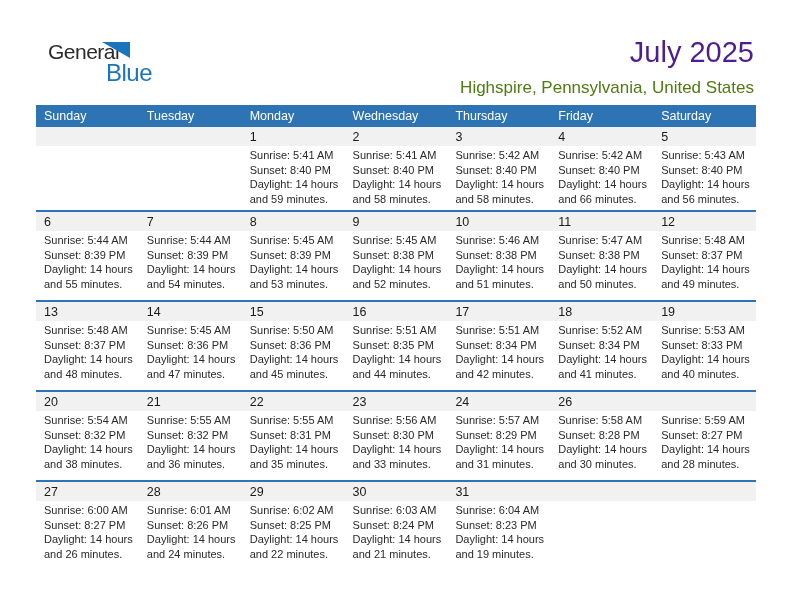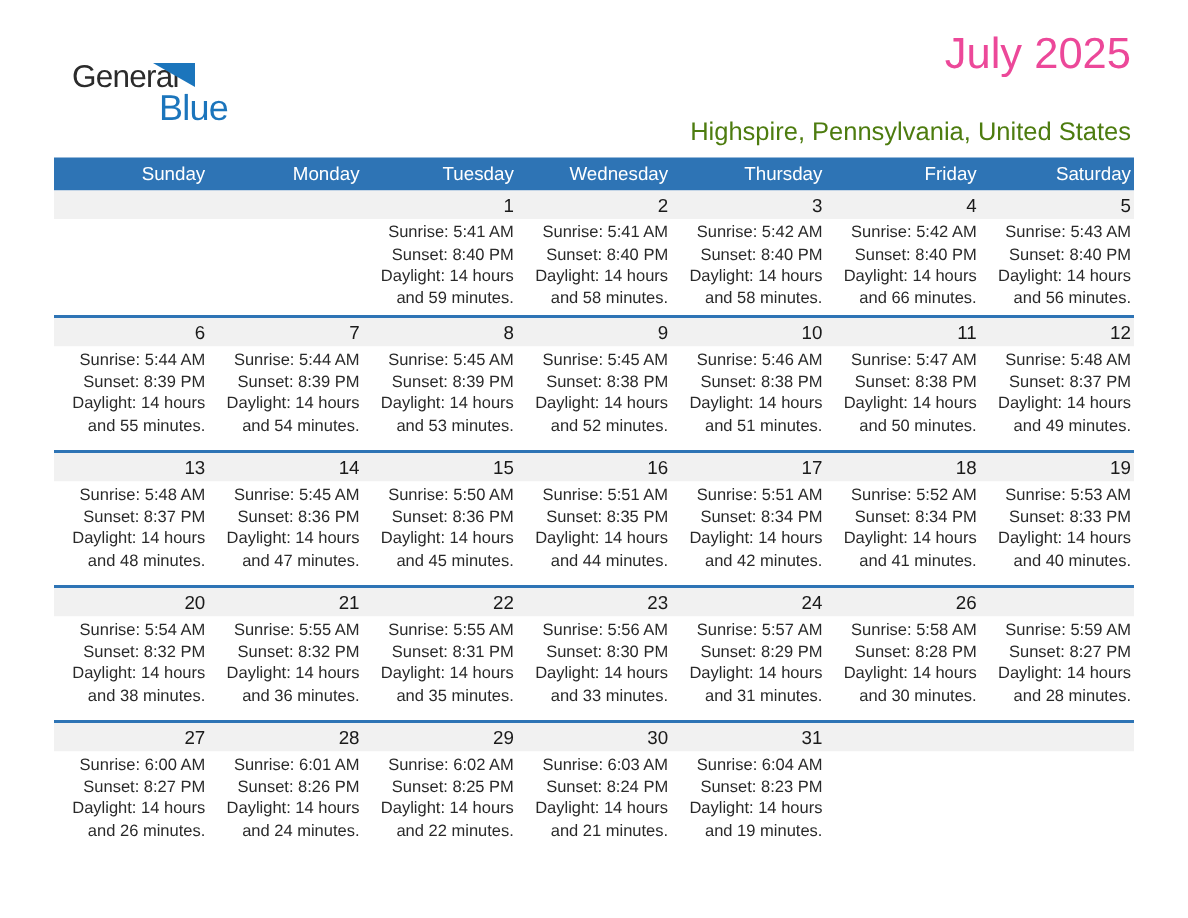--- a/index.html
+++ b/index.html
@@ -7,25 +7,25 @@
   .page{position:absolute;inset:0;background:#fff;}
 
   
   .logo{position:absolute;left:38px;top:40px;width:130px;height:46px;}
   .logo-general{position:absolute;left:10px;top:0;font-size:21px;color:#2b2b2b;letter-spacing:-0.5px;}
   .logo-triangle{position:absolute;left:64px;top:2px;width:0;height:0;
     border-top:16px solid var(--logo-blue,#1B75BC);border-left:28px solid transparent;}
   .logo-blue{position:absolute;left:68px;top:19px;font-size:24px;color:var(--logo-blue,#1B75BC);letter-spacing:-0.5px;}
 
   
-  .title{position:absolute;top:20px;right:38px;font-size:29px;color:#ec4899;}
+  .title{position:absolute;top:36px;right:38px;font-size:29px;color:#4c1d95;}
   .subtitle{position:absolute;top:78px;right:38px;font-size:17px;color:#4d7c0f;}
 
   
-  .calendar{position:absolute;left:36px;top:105px;width:720px;text-align:right;}
+  .calendar{position:absolute;left:36px;top:105px;width:720px;}
   .cal-head{display:grid;grid-template-columns:repeat(7,1fr);background:var(--blue,#2E74B5);
     height:22px;box-sizing:border-box;}
   .cal-head-cell{color:#ffffff;font-size:12.5px;padding:4px 2px 0 8px;overflow:hidden;white-space:nowrap;}
 
   .week{box-sizing:border-box;height:90px;}
   .week + .week{border-top:2px solid var(--blue,#2E74B5);}
   .week.first{height:83px;}
   .week-band{display:grid;grid-template-columns:repeat(7,1fr);background:var(--band,#F1F1F1);height:19px;}
   .day-number{font-size:12.5px;color:#1a1a1a;padding:3px 2px 0 8px;}
   .week-details{display:grid;grid-template-columns:repeat(7,1fr);background:#fff;}
@@ -41,22 +41,22 @@
     <span class="logo-triangle"></span>
     <span class="logo-blue">Blue</span>
   </div>
 
   <div class="title">July 2025</div>
   <div class="subtitle">Highspire, Pennsylvania, United States</div>
 
   <div class="calendar">
     <div class="cal-head" id="cal-head">
         <div class="cal-head-cell">Sunday</div>
+        <div class="cal-head-cell">Tuesday</div>
         <div class="cal-head-cell">Monday</div>
-        <div class="cal-head-cell">Tuesday</div>
         <div class="cal-head-cell">Wednesday</div>
         <div class="cal-head-cell">Thursday</div>
         <div class="cal-head-cell">Friday</div>
         <div class="cal-head-cell">Saturday</div>
       </div>
     <div id="cal-body">
         <div class="week first">
           <div class="week-band">
             <div class="day-number"></div>
             <div class="day-number"></div>

